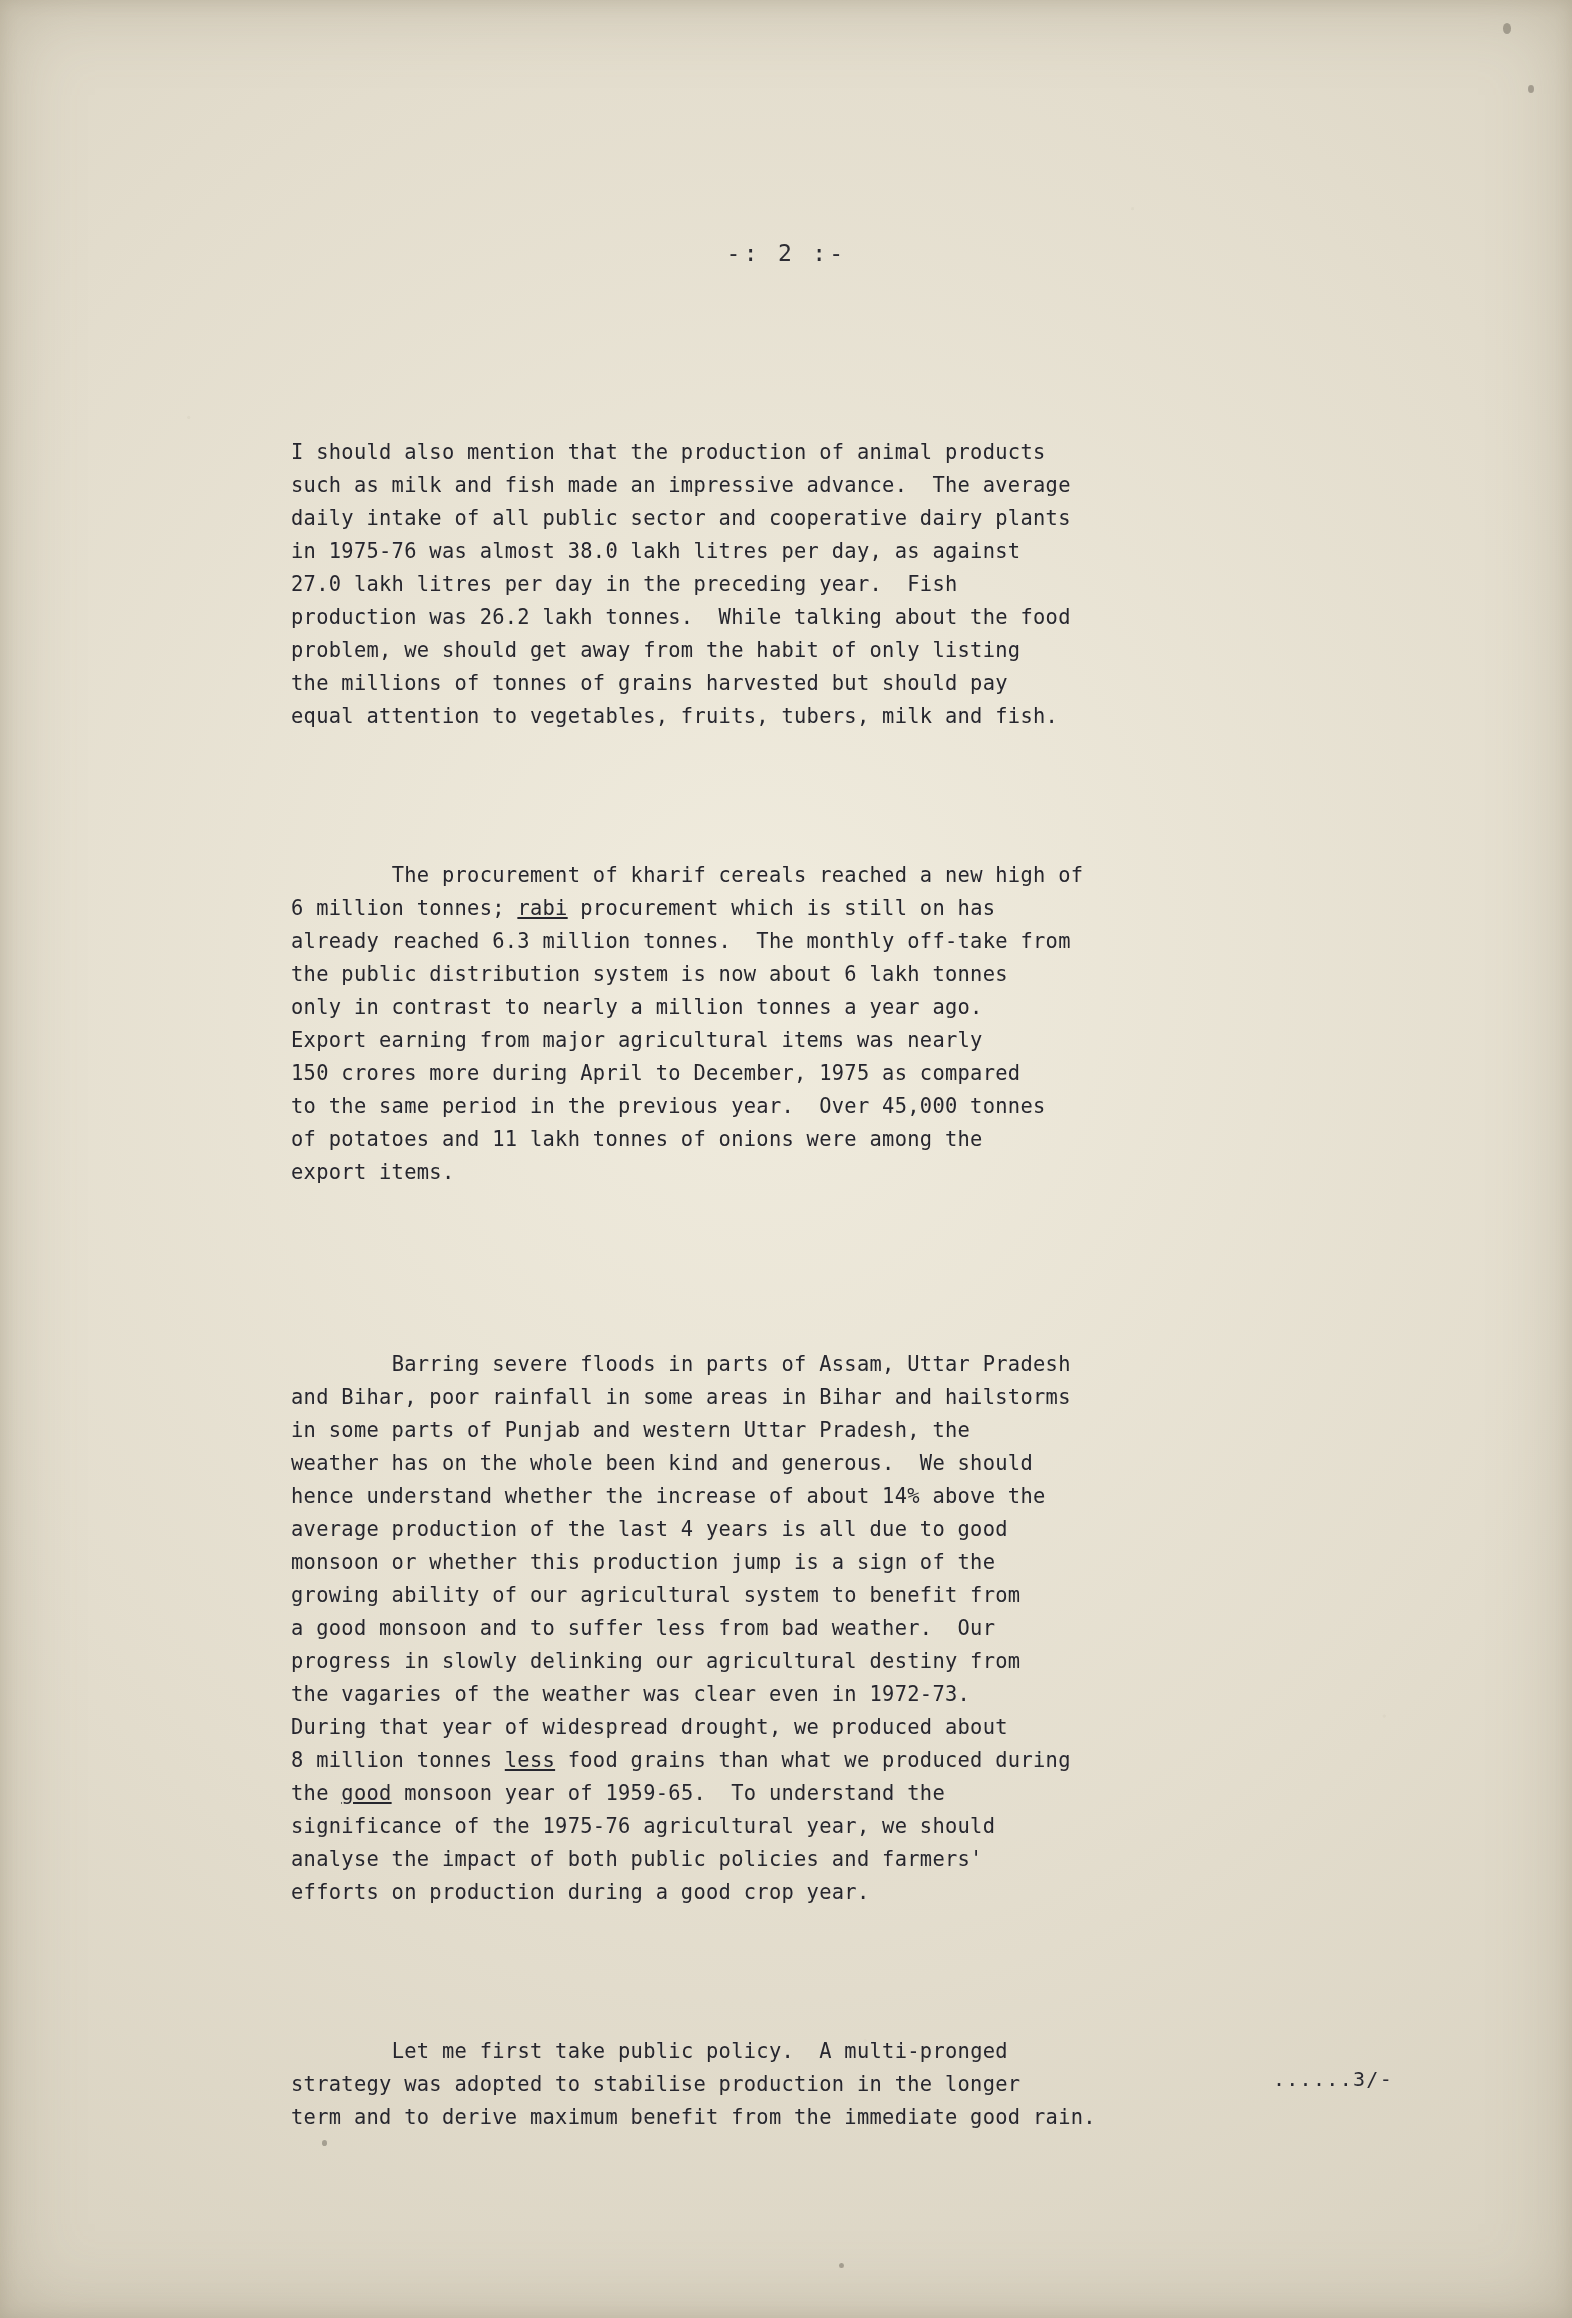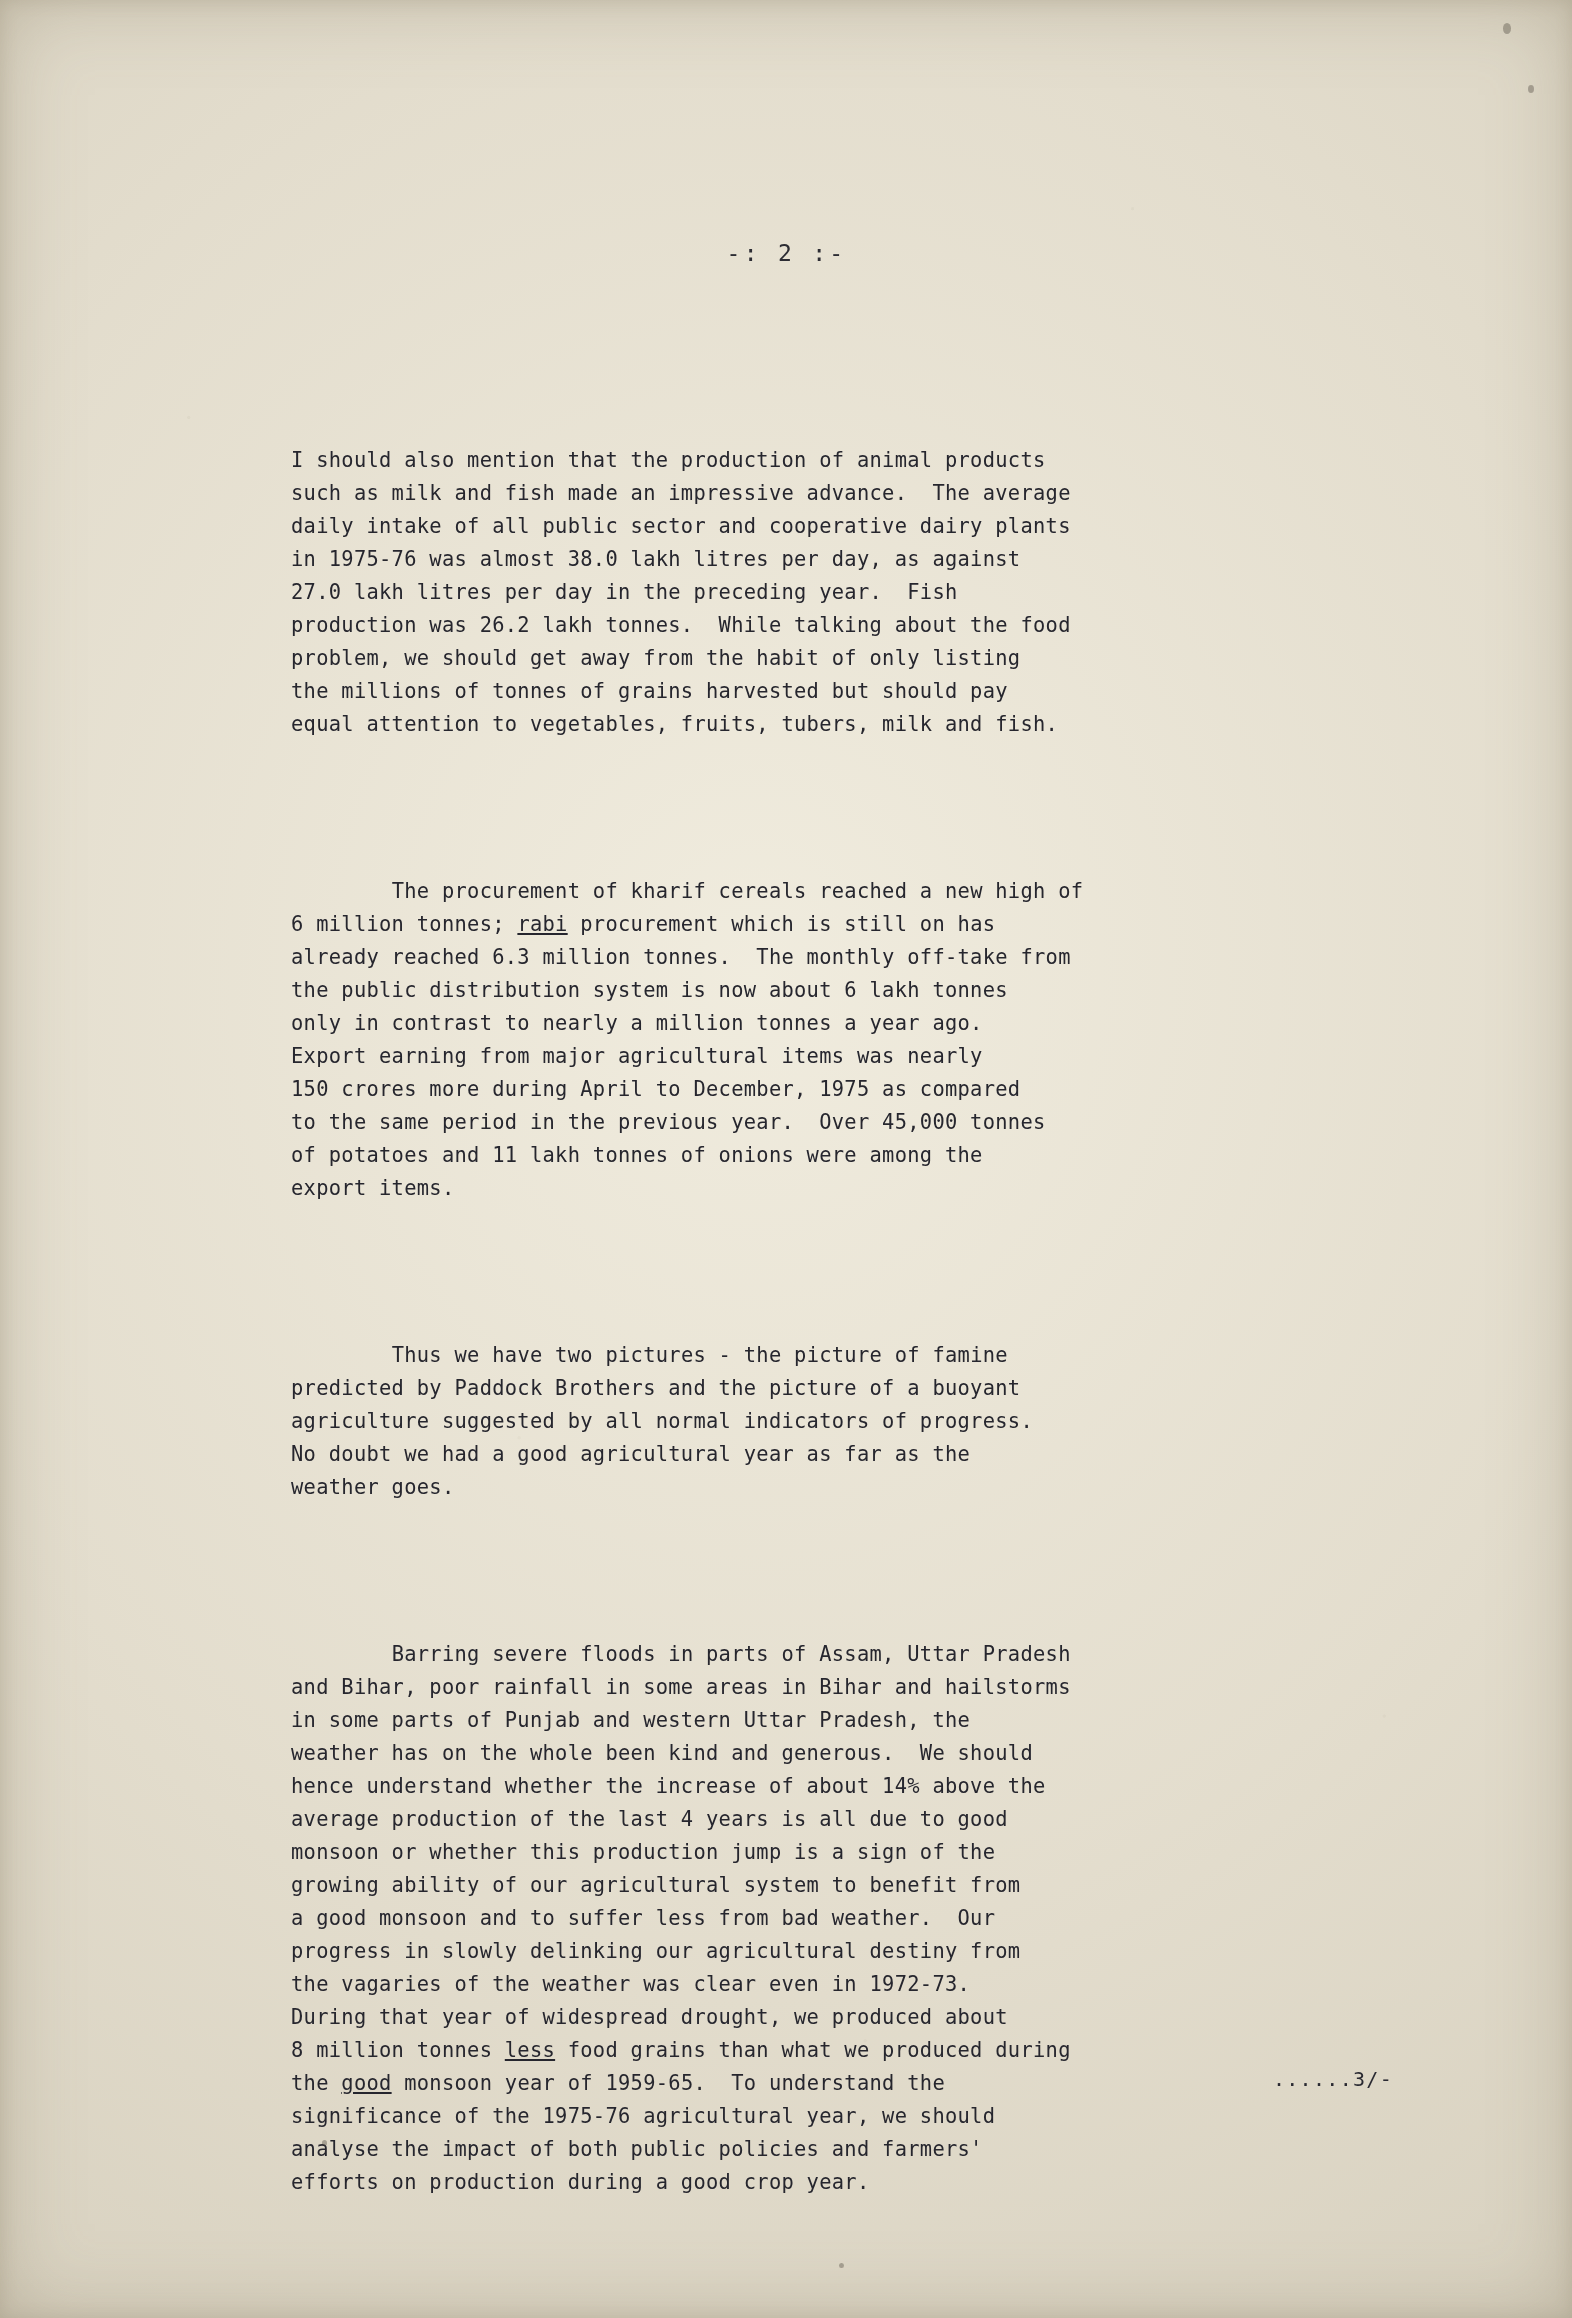--- a/index.html
+++ b/index.html
@@ -65,21 +65,21 @@
     top: 337px;
     width: 1094px;
     font-size: 20.4px;
     line-height: 33px;
     color: #26262e;
     letter-spacing: 0.3px;
     white-space: pre-wrap;
   }
 
   .para {
-    margin: 8px 0 27px 0;
+    margin: 0 0 27px 0;
     white-space: pre-wrap;
   }
   .para:last-child { margin-bottom: 0; }
 
   .u { text-decoration: underline; }
 
   .footer-note {
     position: absolute;
     right: 180px;
     top: 2067px;
@@ -123,25 +123,20 @@
 6 million tonnes; </span><span class="u">rabi</span><span> procurement which is still on has
 already reached 6.3 million tonnes.  The monthly off-take from
 the public distribution system is now about 6 lakh tonnes
 only in contrast to nearly a million tonnes a year ago.
 Export earning from major agricultural items was nearly
 150 crores more during April to December, 1975 as compared
 to the same period in the previous year.  Over 45,000 tonnes
 of potatoes and 11 lakh tonnes of onions were among the
 export items.</span></p>
 
-      <p class="para">        Thus we have two pictures - the picture of famine
-predicted by Paddock Brothers and the picture of a buoyant
-agriculture suggested by all normal indicators of progress.
-No doubt we had a good agricultural year as far as the
-weather goes.</p>
 
       <p class="para"><span>        Barring severe floods in parts of Assam, Uttar Pradesh
 and Bihar, poor rainfall in some areas in Bihar and hailstorms
 in some parts of Punjab and western Uttar Pradesh, the
 weather has on the whole been kind and generous.  We should
 hence understand whether the increase of about 14% above the
 average production of the last 4 years is all due to good
 monsoon or whether this production jump is a sign of the
 growing ability of our agricultural system to benefit from
 a good monsoon and to suffer less from bad weather.  Our

